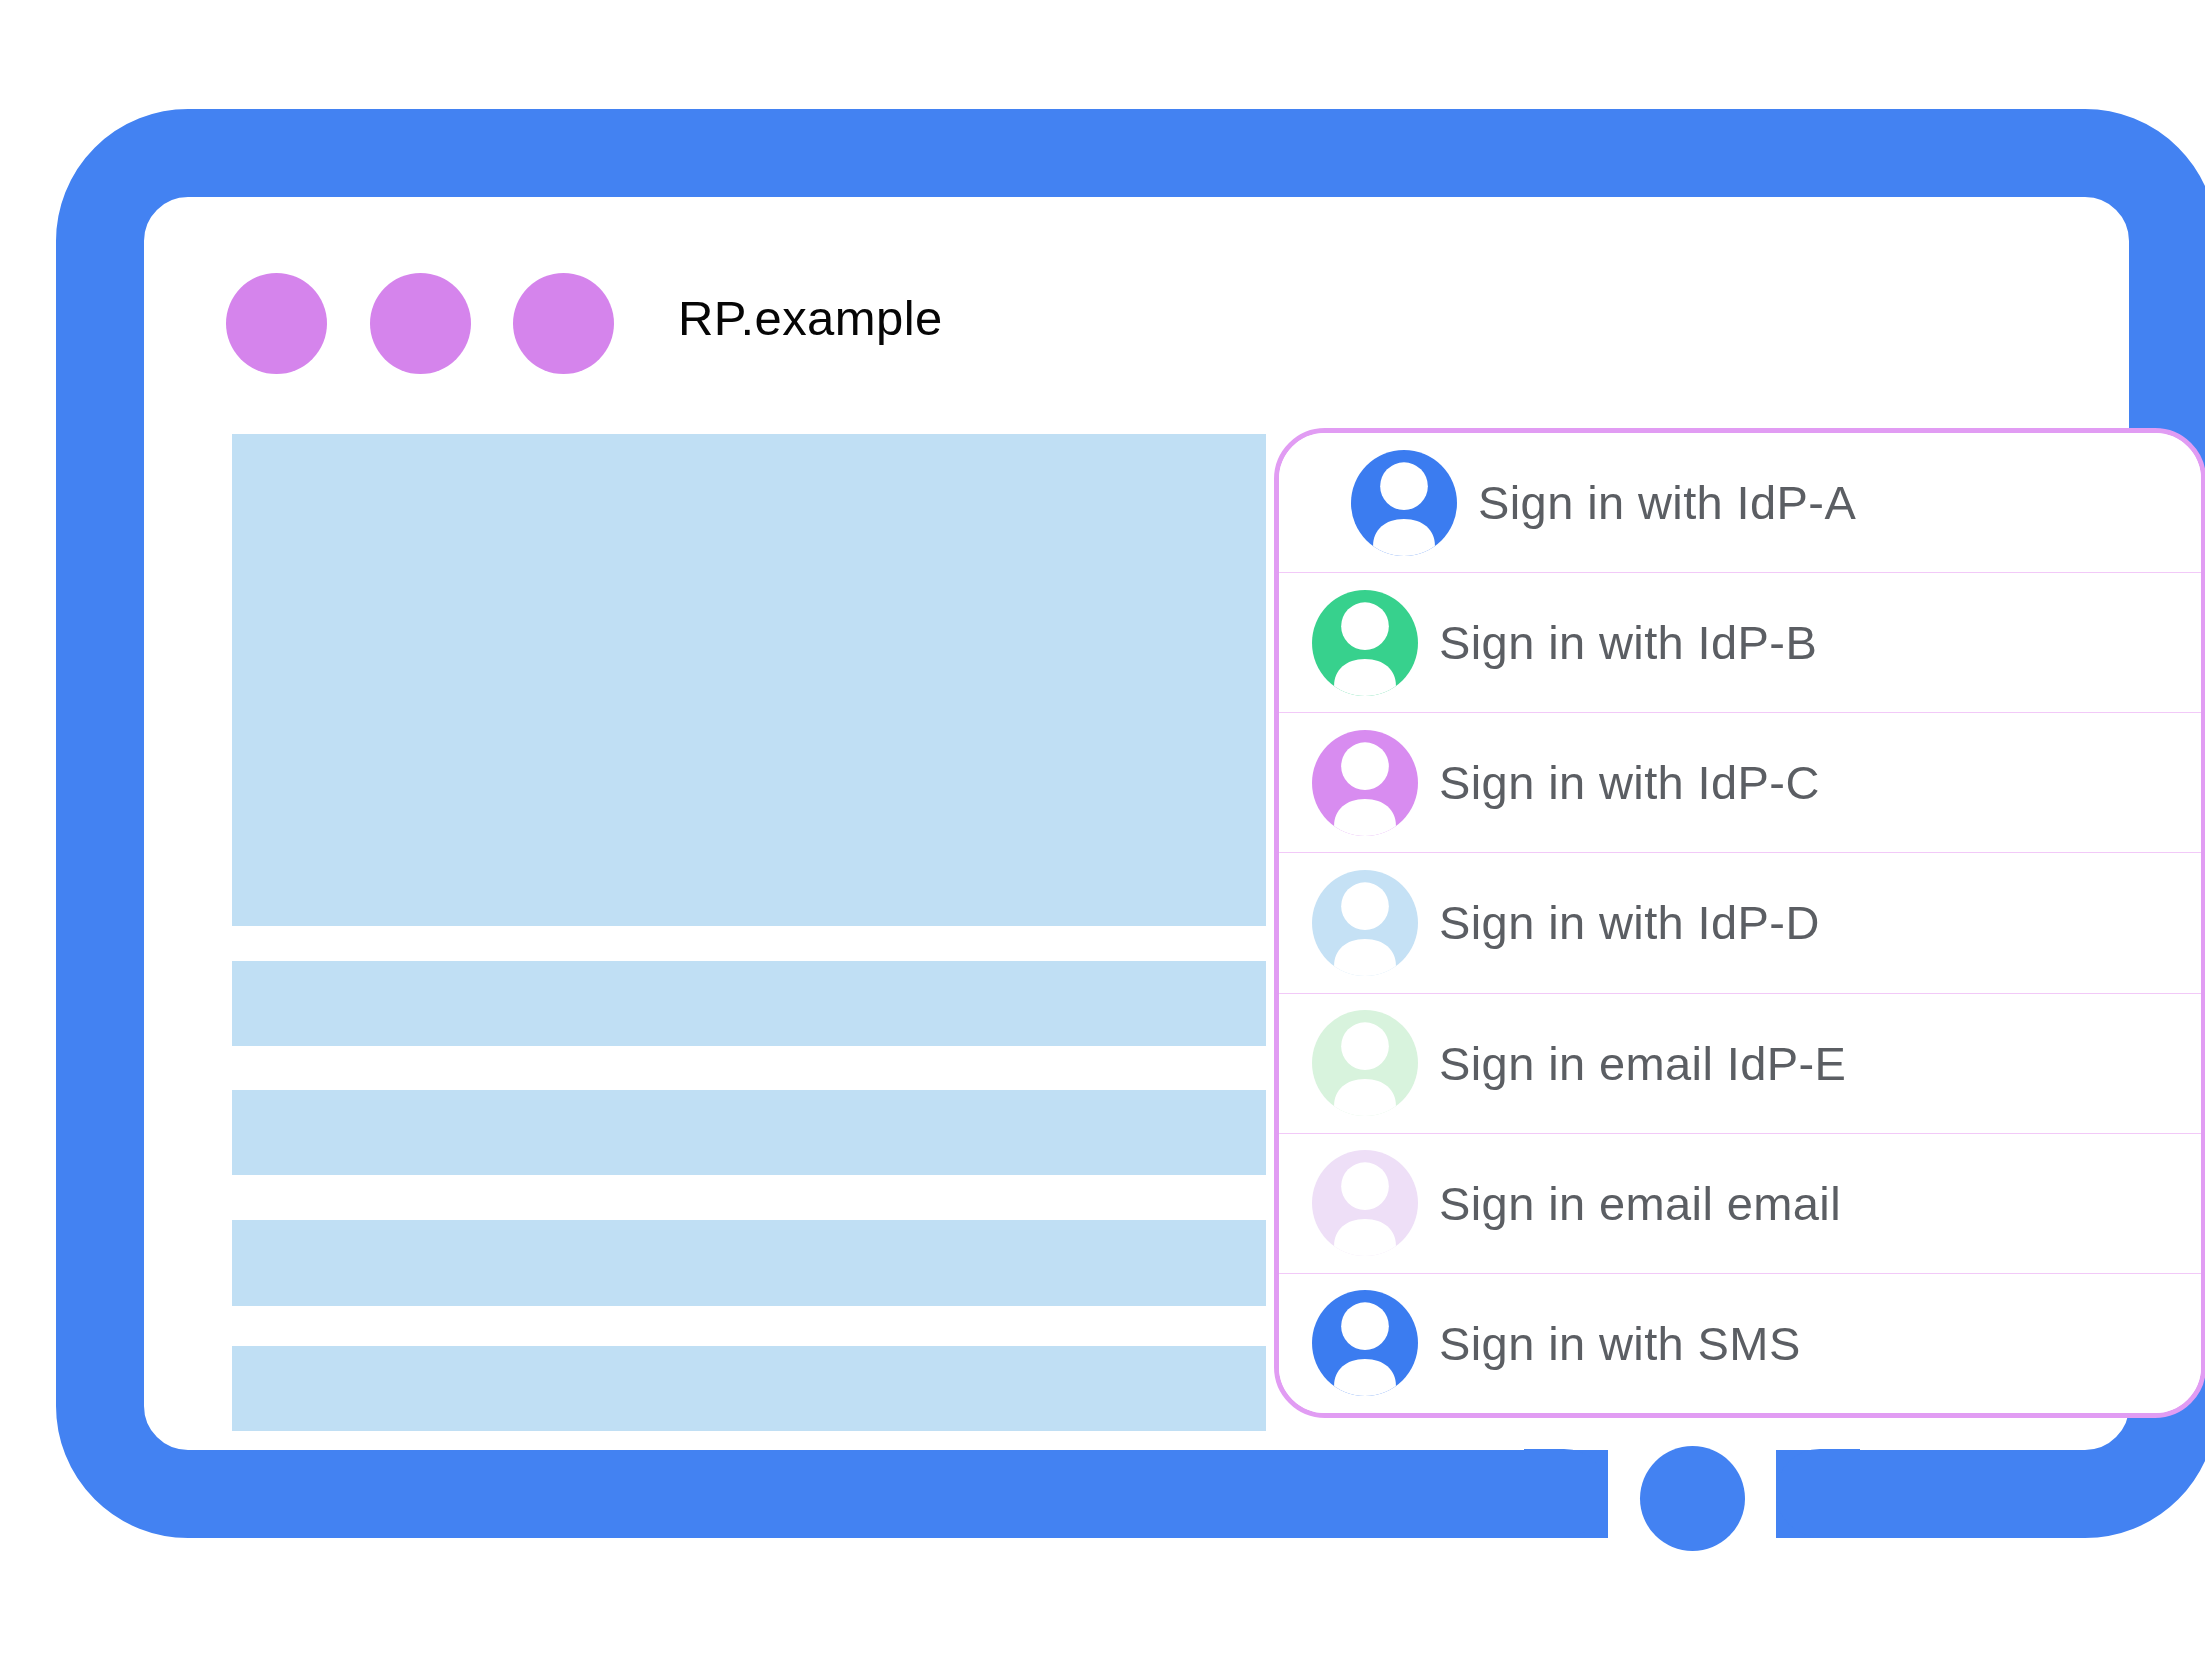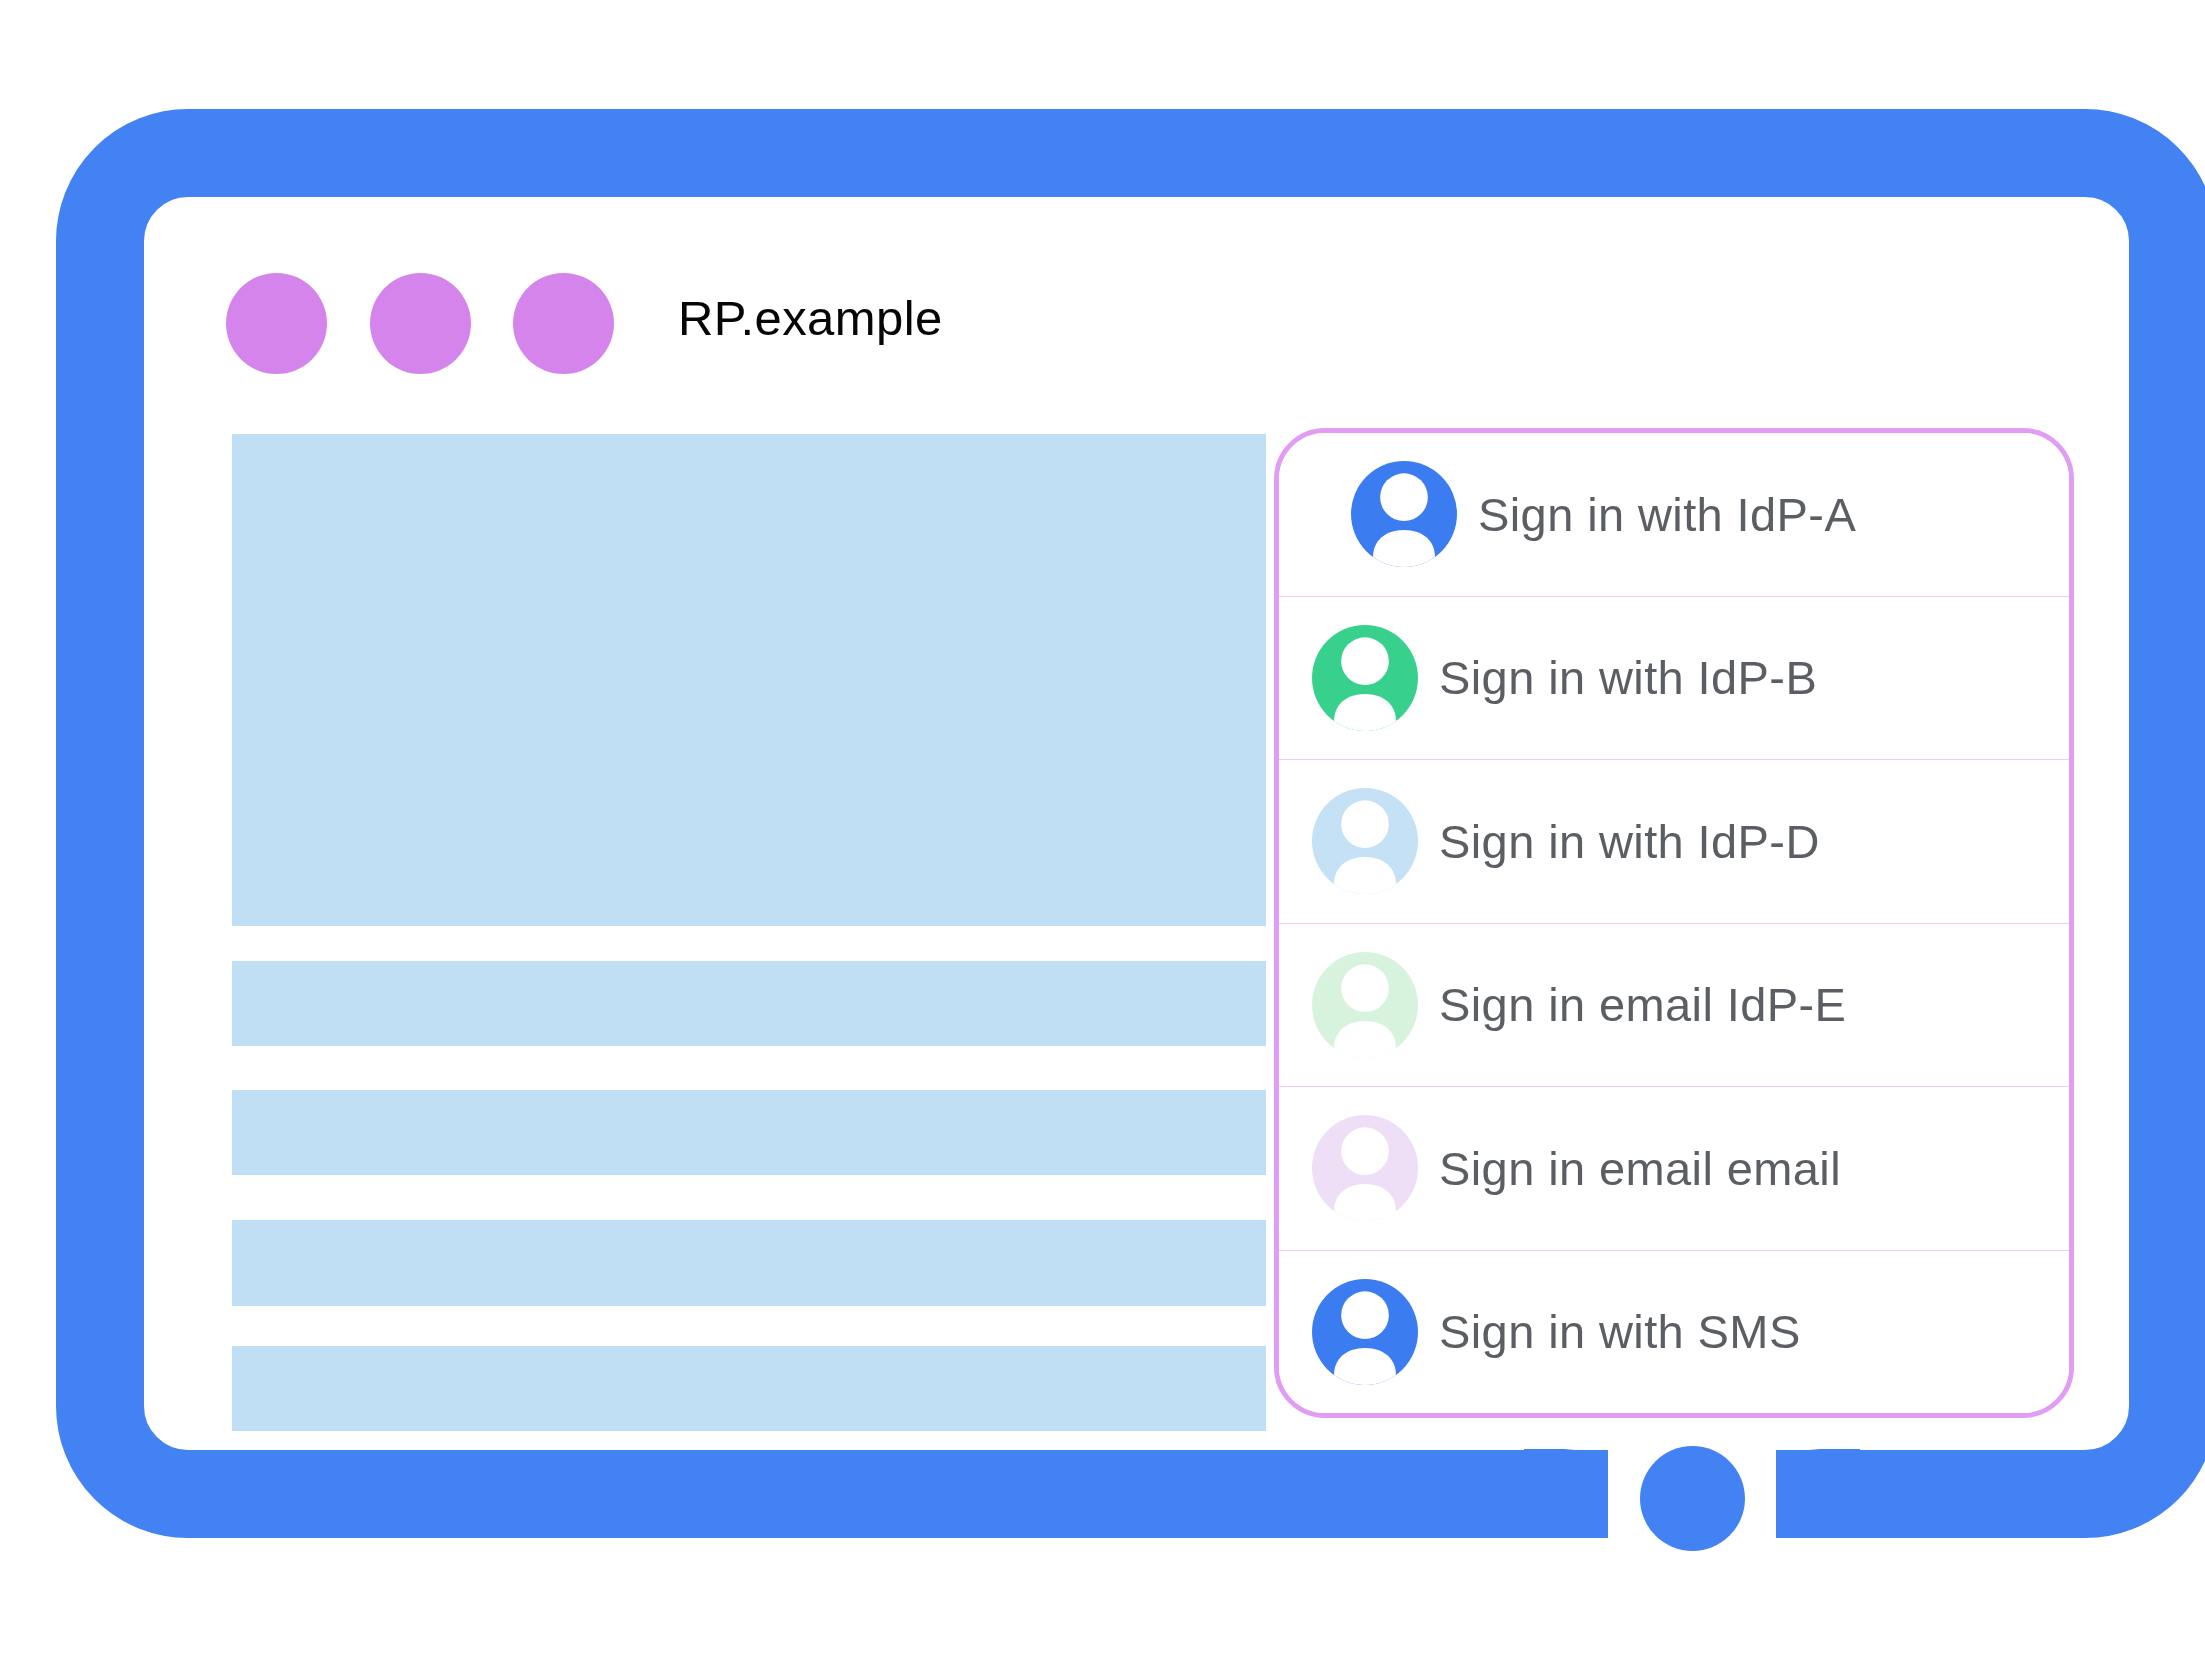--- a/index.html
+++ b/index.html
@@ -74,21 +74,21 @@
   .hero{top:434px;height:492px;}
   .bar-1{top:961px;height:85px;}
   .bar-2{top:1090px;height:85px;}
   .bar-3{top:1220px;height:86px;}
   .bar-4{top:1346px;height:85px;}
 
   
   .signin-panel{
     position:absolute;
     left:1238px;top:428px;
-    width:800px;height:990px;
+    width:932px;height:990px;
     box-sizing:border-box;
     border:5.3px solid #e19cf3;
     border-radius:51px;
     background:#ffffff;
     display:flex;
     flex-direction:column;
     overflow:hidden;
   }
   .signin-row{
     flex:1;
@@ -162,20 +162,29 @@
     <div class="signin-row">
       <span class="avatar" style="background: rgb(55, 209, 141);">
         <svg viewBox="0 0 120 120">
           <circle cx="60" cy="41" r="27" fill="#ffffff"></circle>
           <path d="M60 78 C38 78 25 91 25 108 L25 120 L95 120 L95 108 C95 91 82 78 60 78 Z" fill="#ffffff"></path>
         </svg>
       </span>
       <span class="signin-label">Sign in with IdP-B</span>
     </div>
 
+    <div class="signin-row">
+      <span class="avatar" style="background: rgb(216, 140, 240);">
+        <svg viewBox="0 0 120 120">
+          <circle cx="60" cy="41" r="27" fill="#ffffff"></circle>
+          <path d="M60 78 C38 78 25 91 25 108 L25 120 L95 120 L95 108 C95 91 82 78 60 78 Z" fill="#ffffff"></path>
+        </svg>
+      </span>
+      <span class="signin-label">Sign in with IdP-C</span>
+    </div>
 
     <div class="signin-row">
       <span class="avatar" style="background: rgb(197, 225, 245);">
         <svg viewBox="0 0 120 120">
           <circle cx="60" cy="41" r="27" fill="#ffffff"></circle>
           <path d="M60 78 C38 78 25 91 25 108 L25 120 L95 120 L95 108 C95 91 82 78 60 78 Z" fill="#ffffff"></path>
         </svg>
       </span>
       <span class="signin-label">Sign in with IdP-D</span>
     </div>

